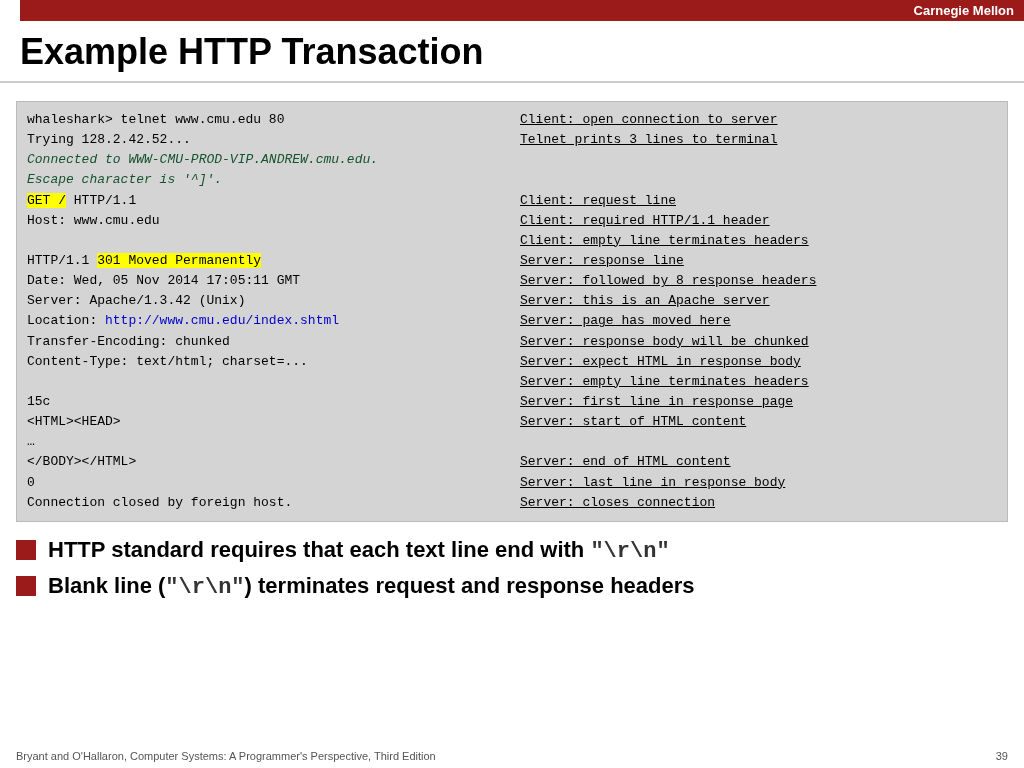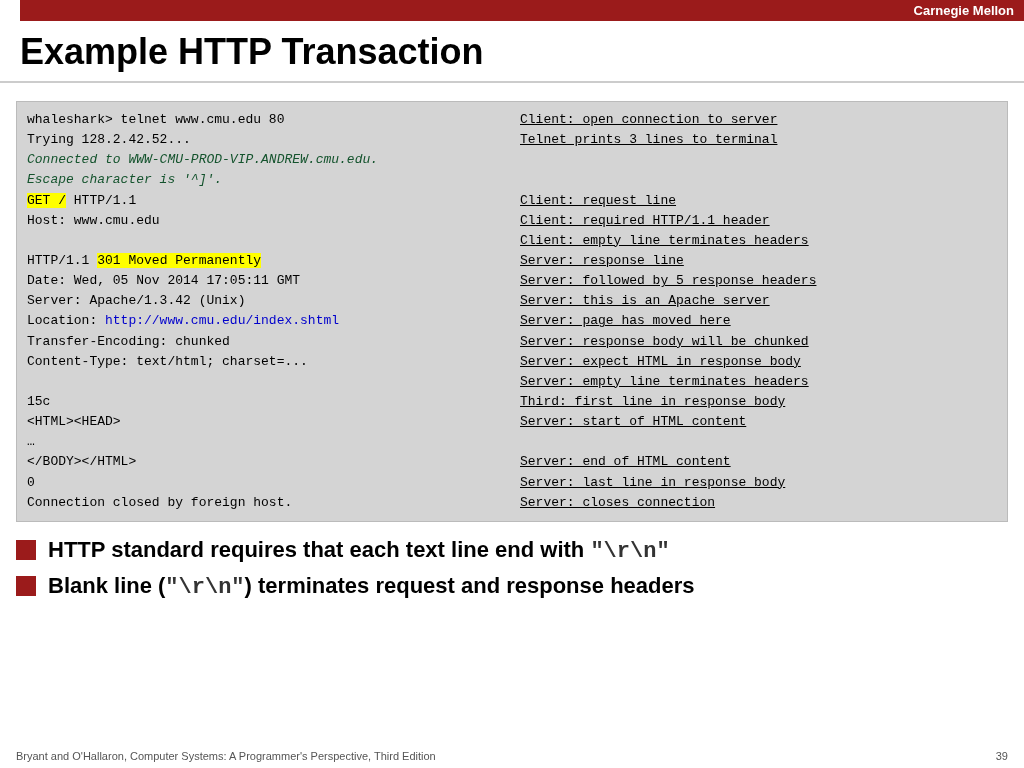--- a/index.html
+++ b/index.html
@@ -157,41 +157,41 @@
 
     <div class="term-left">&nbsp;</div>
     <div class="term-right">Client: empty line terminates headers</div>
 
     <div class="term-left">
       <span>HTTP/1.1 </span><span class="highlight-yellow">301 Moved Permanently</span>
     </div>
     <div class="term-right">Server: response line</div>
 
     <div class="term-left">Date: Wed, 05 Nov 2014 17:05:11 GMT</div>
-    <div class="term-right">Server: followed by 5 response headers</div>
+    <div class="term-right">Server: followed by 8 response headers</div>
 
     <div class="term-left">Server: Apache/1.3.42 (Unix)</div>
     <div class="term-right">Server: this is an Apache server</div>
 
     <div class="term-left">
       <span>Location: </span><span class="highlight-blue">http://www.cmu.edu/index.shtml</span>
     </div>
     <div class="term-right">Server: page has moved here</div>
 
     <div class="term-left">Transfer-Encoding: chunked</div>
     <div class="term-right">Server: response body will be chunked</div>
 
     <div class="term-left">Content-Type: text/html; charset=...</div>
     <div class="term-right">Server: expect HTML in response body</div>
 
     <div class="term-left">&nbsp;</div>
     <div class="term-right">Server: empty line terminates headers</div>
 
     <div class="term-left">15c</div>
-    <div class="term-right">Third: first line in response body</div>
+    <div class="term-right">Server: first line in response page</div>
 
     <div class="term-left">&lt;HTML&gt;&lt;HEAD&gt;</div>
     <div class="term-right">Server: start of HTML content</div>
 
     <div class="term-left">…</div>
     <div class="term-right"></div>
 
     <div class="term-left">&lt;/BODY&gt;&lt;/HTML&gt;</div>
     <div class="term-right">Server: end of HTML content</div>
 

